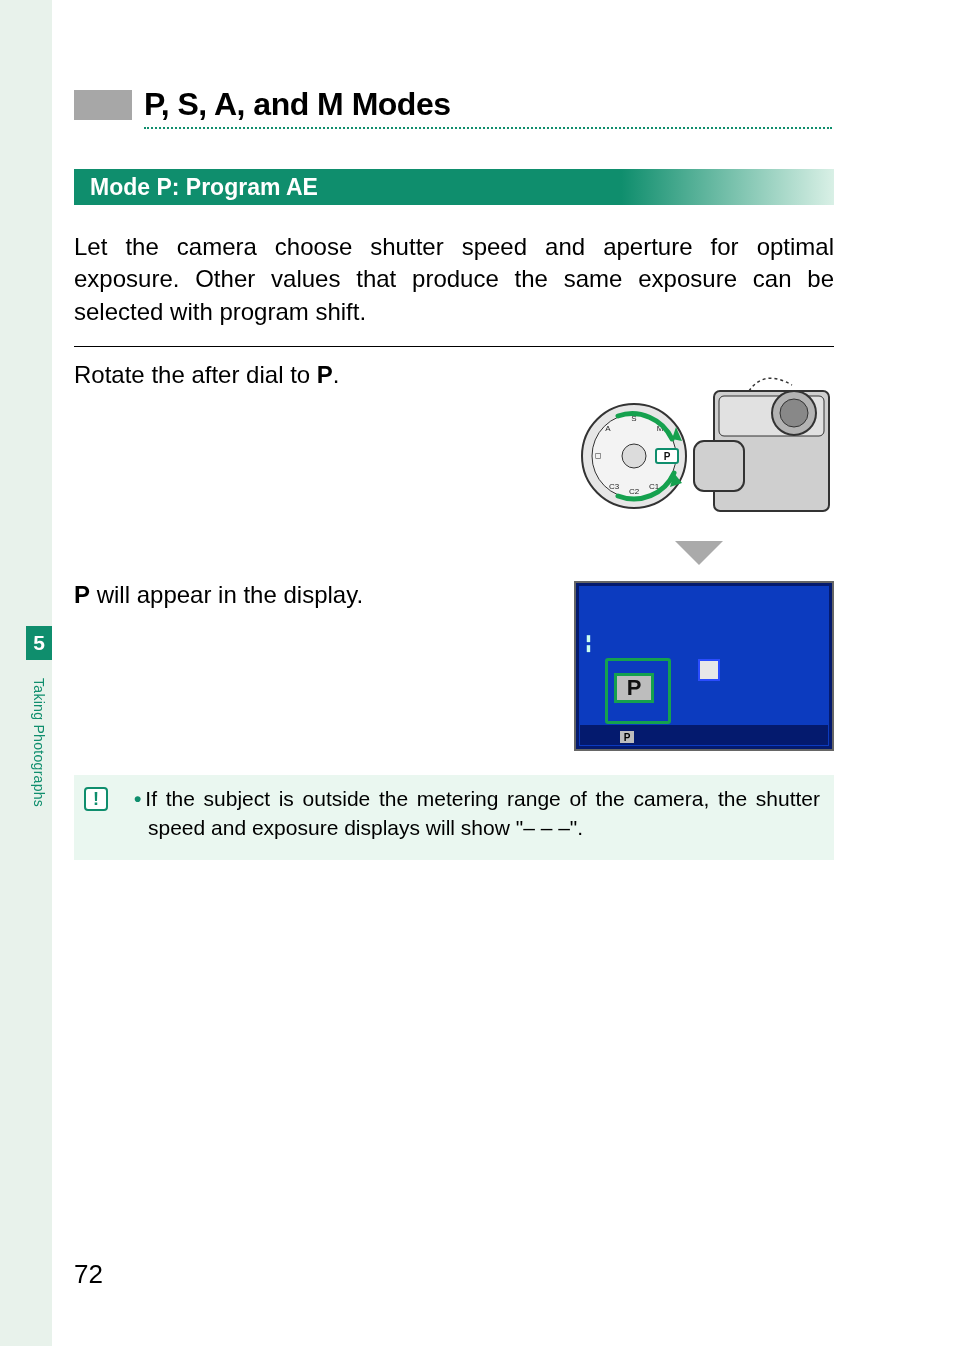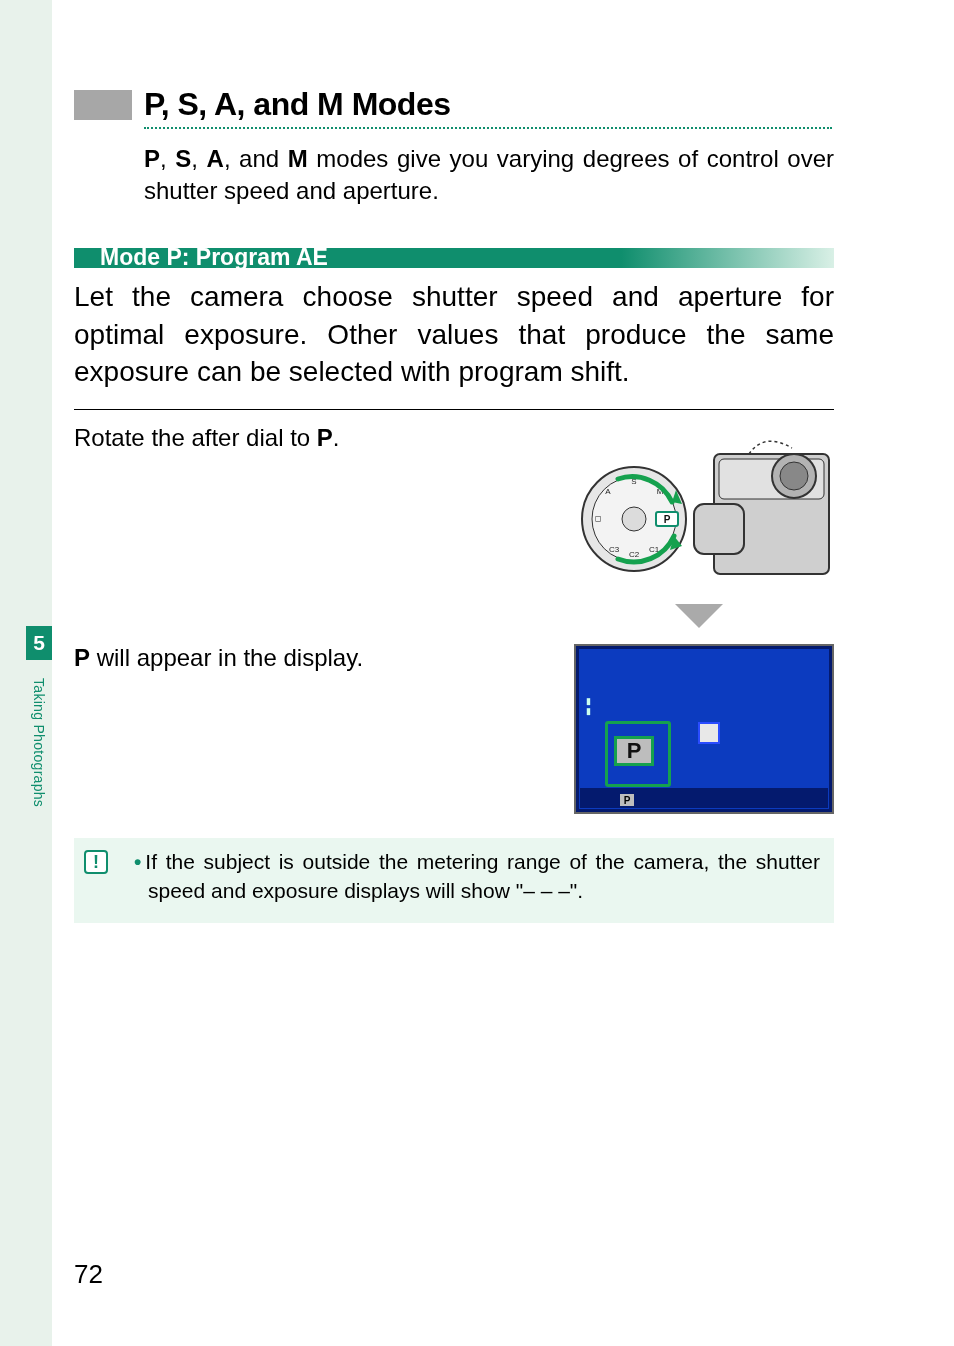--- a/index.html
+++ b/index.html
@@ -27,26 +27,26 @@
   .h-row { display: flex; align-items: center; gap: 12px; margin-bottom: 4px; }
   .h-block { width: 58px; height: 30px; background: #a7a7a7; }
   .h-title { font-weight: 800; font-size: 32px; letter-spacing: -0.5px; }
   .dotted {
     margin-left: 70px; border-top: 2px dotted #0f8e6d; height: 0; width: 688px;
     margin-bottom: 14px;
   }
   .intro { margin-left: 70px; font-size: 24px; text-align: justify; line-height: 1.35; }
   .intro b { font-weight: 800; }
   .mode-bar {
-    margin-top: 40px; height: 20px; width: 760px;
+    margin-top: 40px; height: 36px; width: 760px;
     background: linear-gradient(90deg, #0f8e6d 0%, #0f8e6d 72%, #d9f0e6 100%);
     color: #fff; font-weight: 700; font-size: 23px; display: flex; align-items: center;
-    padding-left: 26px;
+    padding-left: 16px;
   }
-  .body-text { margin-top: 10px; font-size: 28px; text-align: justify; line-height: 1.35; }
+  .body-text { margin-top: 26px; font-size: 24px; text-align: justify; line-height: 1.35; }
   .hr { border: none; border-top: 1px solid #000; margin-top: 18px; margin-bottom: 14px; }
   .step { display: flex; gap: 14px; align-items: flex-start; }
   .step-left { flex: 1; font-size: 24px; }
   .step-left b { font-weight: 800; }
   .cam-illus { width: 270px; display: flex; flex-direction: column; align-items: center; gap: 6px; }
   .cam-svg { width: 270px; height: 170px; }
   .arrow-down {
     width: 0; height: 0; border-left: 24px solid transparent; border-right: 24px solid transparent;
     border-top: 24px solid #aaa; margin-top: 4px;
   }
@@ -98,23 +98,20 @@
 <div class="side-tab">5</div>
 <div class="side-label">Taking Photographs</div>
 
 <div class="page">
   <div class="h-row">
     <div class="h-block"></div>
     <div class="h-title">P, S, A, and M Modes</div>
   </div>
   <div class="dotted"></div>
 
-  <p class="intro">
-    <b>P</b><span>, </span><b>S</b><span>, </span><b>A</b><span>, and </span><b>M</b><span> modes give you varying degrees of control over shutter speed and aperture.</span>
-  </p>
 
   <div class="mode-bar">Mode P: Program AE</div>
   <p class="body-text">Let the camera choose shutter speed and aperture for optimal exposure. Other values that produce the same exposure can be selected with program shift.</p>
 
   <hr class="hr">
 
   <div class="step">
     <div class="step-left">
       <span>Rotate the after dial to </span><b>P</b><span>.</span>
     </div>

